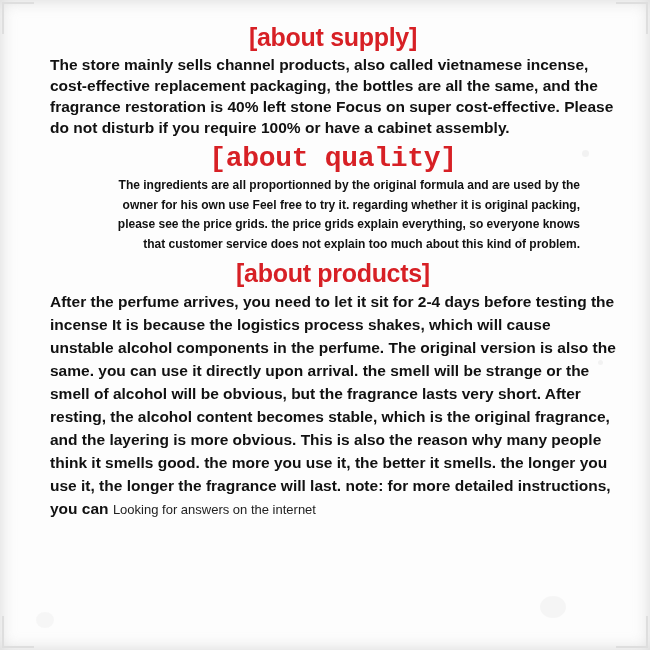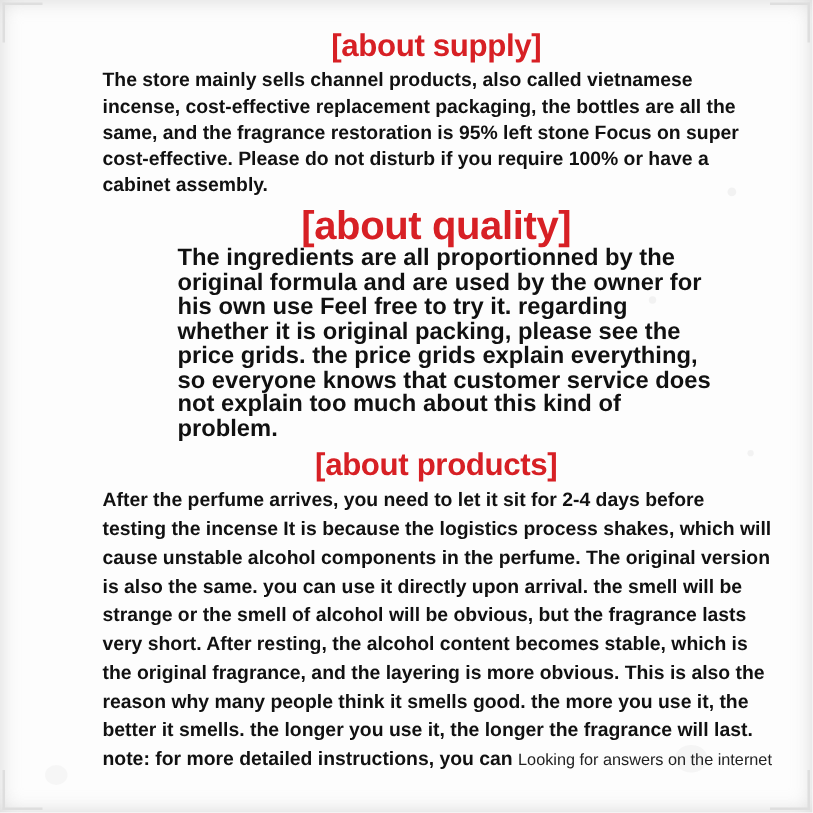--- a/index.html
+++ b/index.html
@@ -42,46 +42,46 @@
   }
   .corner.tl { top: 2px; left: 2px; border-top: 2px solid #dedede; border-left: 2px solid #dedede; }
   .corner.tr { top: 2px; right: 2px; border-top: 2px solid #dedede; border-right: 2px solid #dedede; }
   .corner.bl { bottom: 2px; left: 2px; border-bottom: 2px solid #dedede; border-left: 2px solid #dedede; }
   .corner.br { bottom: 2px; right: 2px; border-bottom: 2px solid #dedede; border-right: 2px solid #dedede; }
 
   .content {
     position: relative;
     z-index: 3;
     padding: 22px 26px 8px 42px;
-    margin-left: 32px;
   }
   .section-heading {
     color: #d72025;
     font-weight: bold;
     text-align: center;
     margin: 0 0 2px 0;
     letter-spacing: -0.3px;
   }
   .h1-about-supply { font-size: 25px; line-height: 30px; }
-  .h1-about-quality { font-size: 32px; line-height: 30px; margin-top: 6px; }
+  .h1-about-quality { font-size: 28px; line-height: 30px; margin-top: 6px; font-family: Liberation Mono, monospace; }
   .h1-about-resting { font-size: 25px; line-height: 30px; margin-top: 4px; }
 
   .body-text {
     color: #111111;
     font-weight: bold;
   }
   .supply-text {
     font-size: 15.5px;
     line-height: 21px;
     margin: 0 8px 0 8px;
   }
   .quality-text {
-    font-size: 19px;
+    font-size: 12px;
     line-height: 19.5px;
     margin: 0 44px 0 68px;
+    text-align: right;
   }
   .resting-text {
     font-size: 15.5px;
     line-height: 23px;
     margin: 0 6px 0 8px;
   }
   .inline-note {
     font-weight: normal;
     font-size: 13px;
     color: #222222;
@@ -108,21 +108,21 @@
 
   <div class="blotch" style="left:582px; top:150px; width:7px; height:7px;"></div>
   <div class="blotch" style="left:519px; top:237px; width:6px; height:6px;"></div>
   <div class="blotch" style="left:598px; top:360px; width:5px; height:5px;"></div>
   <div class="blotch" style="left:540px; top:596px; width:26px; height:22px; background:#efefef;"></div>
   <div class="blotch" style="left:36px; top:612px; width:18px; height:16px; background:#f0f0f0;"></div>
 
   <div class="content">
 
     <h1 class="section-heading h1-about-supply">[about supply]</h1>
-    <p class="body-text supply-text">The store mainly sells channel products, also called vietnamese incense, cost-effective replacement packaging, the bottles are all the same, and the fragrance restoration is 95% left stone Focus on super cost-effective. Please do not disturb if you require 100% or have a cabinet assembly.</p>
+    <p class="body-text supply-text">The store mainly sells channel products, also called vietnamese incense, cost-effective replacement packaging, the bottles are all the same, and the fragrance restoration is 40% left stone Focus on super cost-effective. Please do not disturb if you require 100% or have a cabinet assembly.</p>
 
     <h1 class="section-heading h1-about-quality">[about quality]</h1>
     <p class="body-text quality-text">The ingredients are all proportionned by the original formula and are used by the owner for his own use Feel free to try it. regarding whether it is original packing, please see the price grids. the price grids explain everything, so everyone knows that customer service does not explain too much about this kind of problem.</p>
 
     <h1 class="section-heading h1-about-resting">[about products]</h1>
     <p class="body-text resting-text"><span>After the perfume arrives, you need to let it sit for 2-4 days before testing the incense It is because the logistics process shakes, which will cause unstable alcohol components in the perfume. The original version is also the same. you can use it directly upon arrival. the smell will be strange or the smell of alcohol will be obvious, but the fragrance lasts very short. After resting, the alcohol content becomes stable, which is the original fragrance, and the layering is more obvious. This is also the reason why many people think it smells good. the more you use it, the better it smells. the longer you use it, the longer the fragrance will last. note: for more detailed instructions, you can</span> <span class="inline-note">Looking for answers on the internet</span></p>
 
     <div class="footer-red">
     </div>
 

